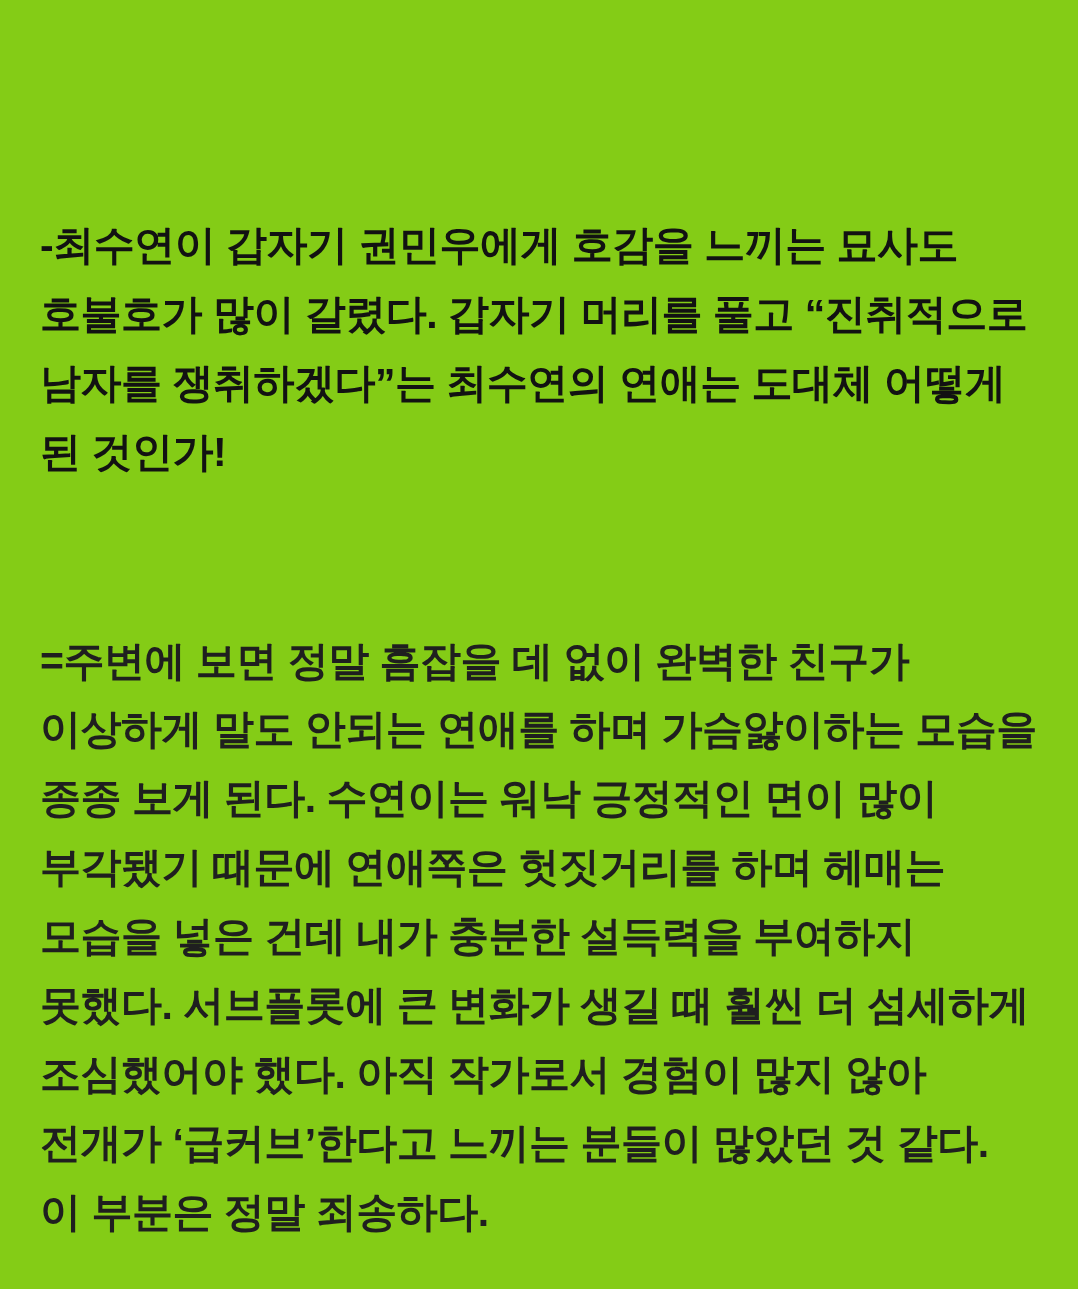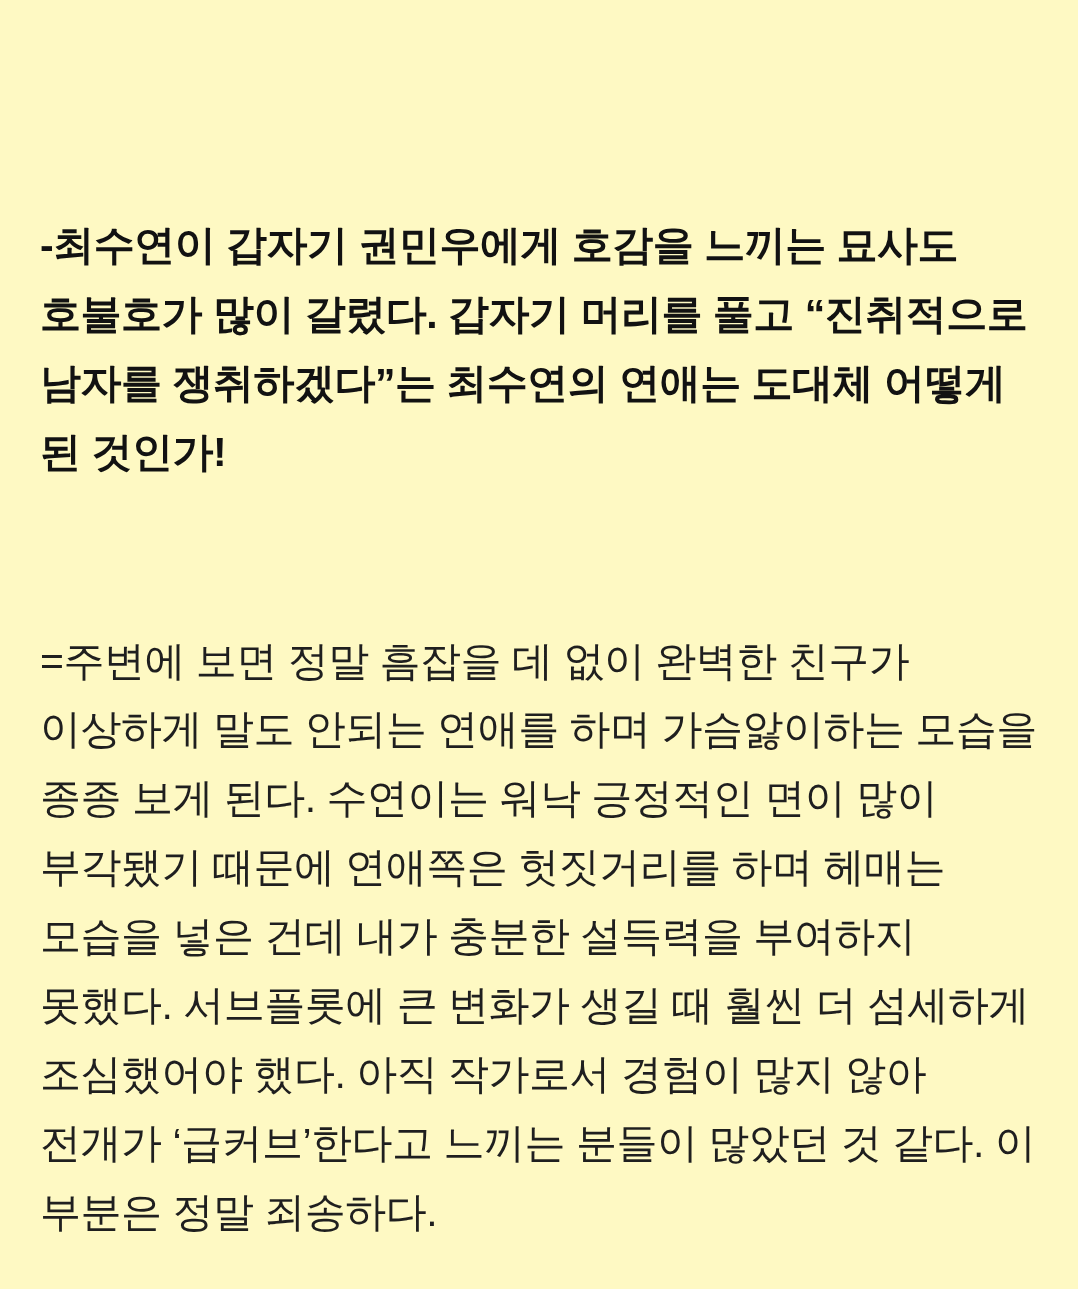--- a/index.html
+++ b/index.html
@@ -12,35 +12,35 @@
     height: 1289px;
     overflow: hidden;
     font-family: "Liberation Sans", sans-serif;
     color: #1a1a1a;
   }
   .page {
     width: 1078px;
     height: 1289px;
     box-sizing: border-box;
     padding: 170px 40px 0 40px;
-    background: #fef9c3;
+    background: #84cc16;
   }
   .para {
     font-size: 41px;
     line-height: 1.68;
     letter-spacing: -0.5px;
     word-break: keep-all;
     color: #1b1b1b;
   }
   .para.q {
     font-weight: 700;
     color: #121212;
   }
   .para.a {
-    font-weight: 400;
+    font-weight: 700;
     color: #1f1f1f;
   }
   .gap {
     height: 58px;
   }
 </style>
 </head>
 <body>
 
 <div class="page">

